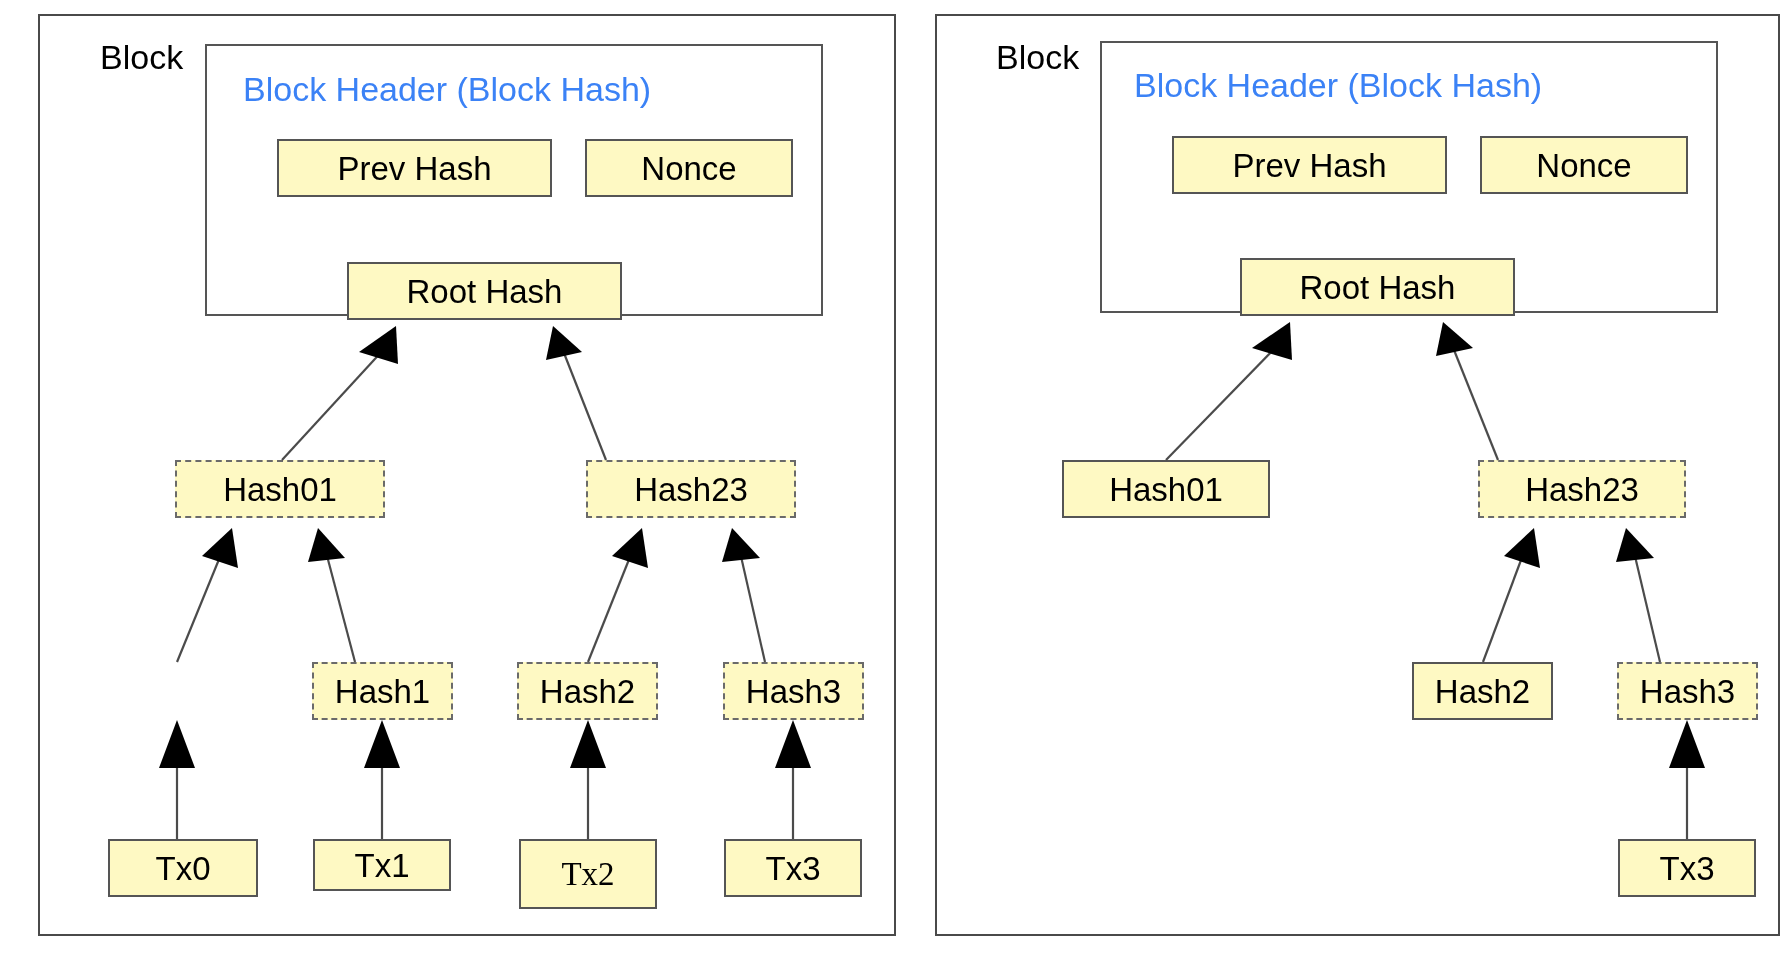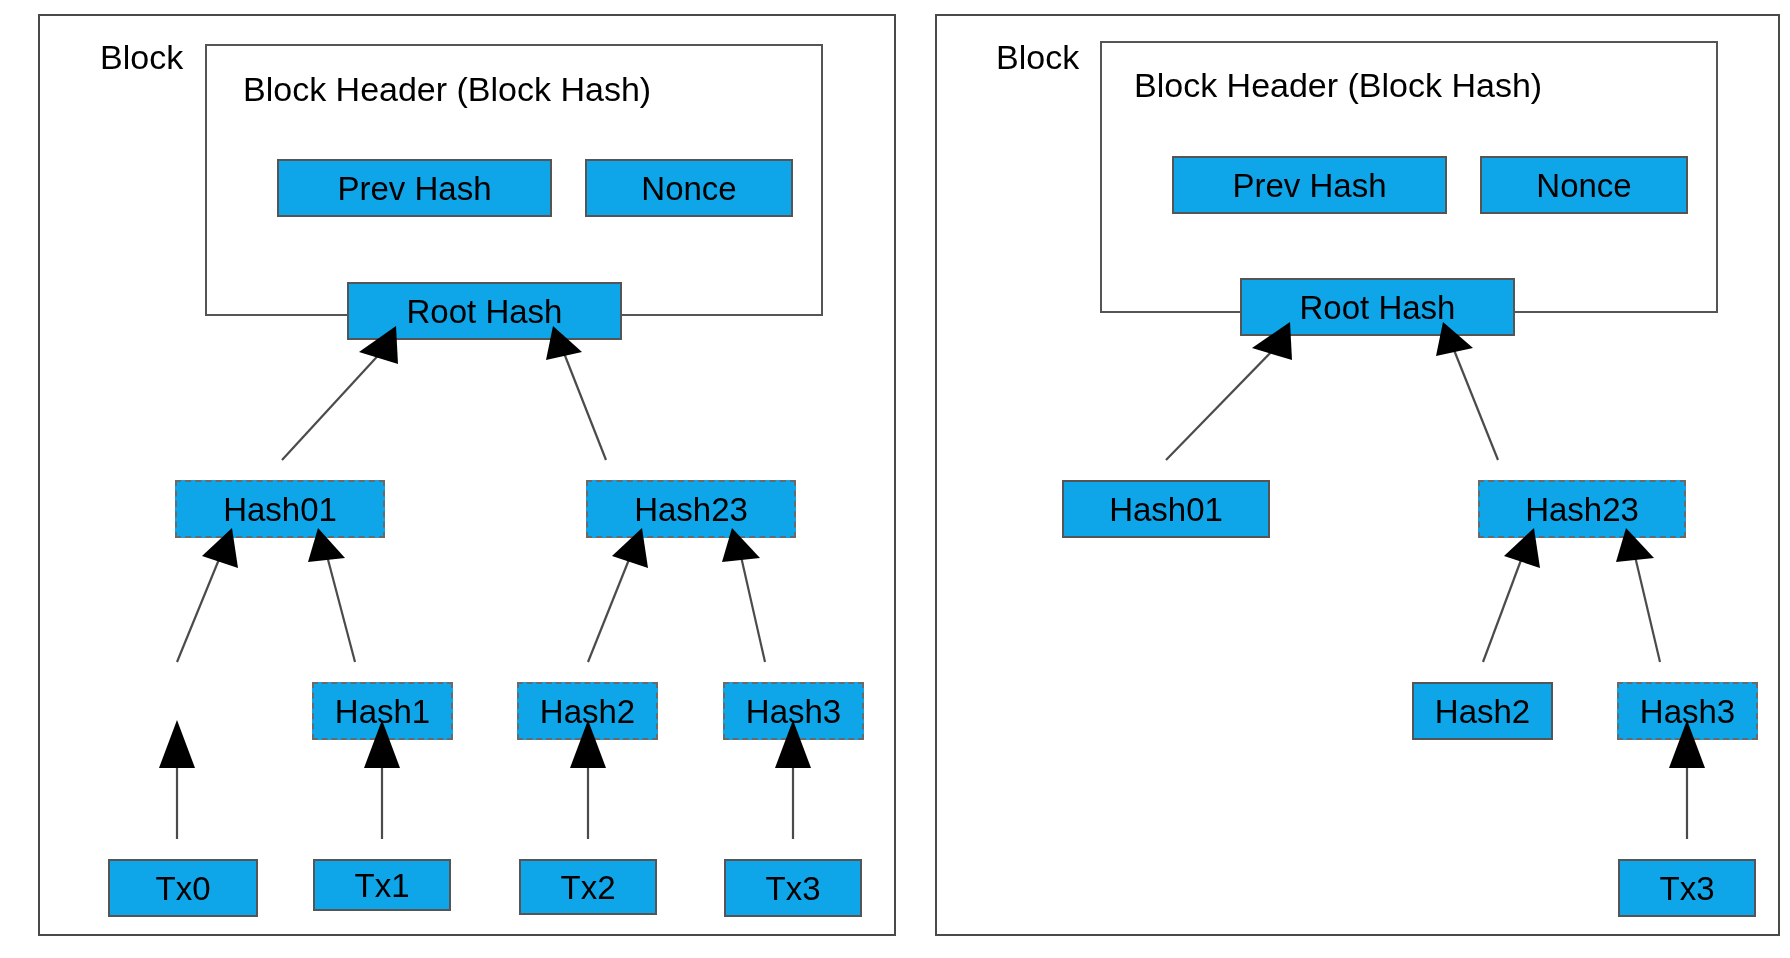--- a/index.html
+++ b/index.html
@@ -36,34 +36,33 @@
     position: absolute;
     border: 2px solid #555555;
     background: #ffffff;
     box-sizing: border-box;
   }
   .header-title {
     position: absolute;
     font-size: 34px;
     line-height: 1;
     white-space: nowrap;
-    color: #000000;
+    color: #3b82f6;
   }
   .node {
     position: absolute;
     box-sizing: border-box;
-    background: #0ea5e9;
+    background: #fef9c3;
     display: flex;
     align-items: center;
     justify-content: center;
     font-size: 33px;
     line-height: 1;
     color: #000;
     white-space: nowrap;
-    margin-top: 20px;
   }
   .node.solid {
     border: 2px solid #555555;
   }
   .node.dashed {
     border: 2px dashed #6a6a6a;
   }
   svg.edges {
     position: absolute;
     left: 0;
@@ -109,21 +108,21 @@
   <div class="node dashed" style="left:312px; top:662px; width:141px; height:58px;text-align:right;">Hash1</div>
 
   <div class="node dashed" style="left:517px; top:662px; width:141px; height:58px;">Hash2</div>
 
   <div class="node dashed" style="left:723px; top:662px; width:141px; height:58px;">Hash3</div>
 
   <div class="node solid" style="left:108px; top:839px; width:150px; height:58px;">Tx0</div>
 
   <div class="node solid" style="left:313px; top:839px; width:138px; height:52px;">Tx1</div>
 
-  <div class="node solid" style="left:519px; top:839px; width:138px; height:56px;">Tx2</div>
+  <div class="node solid" style="left:519px; top:839px; width:138px; height:70px;font-family:Liberation Serif, serif;">Tx2</div>
 
   <div class="node solid" style="left:724px; top:839px; width:138px; height:58px;">Tx3</div>
 
   <div class="block-frame" style="left:935px; top:14px; width:845px; height:922px;"></div>
 
   <div class="block-label" style="left:968px; top:40px;">Block</div>
 
   <div class="header-frame" style="left:1100px; top:41px; width:618px; height:272px;"></div>
 
   <div class="header-title" style="left:1134px; top:68px;">Block Header (Block Hash)</div>

